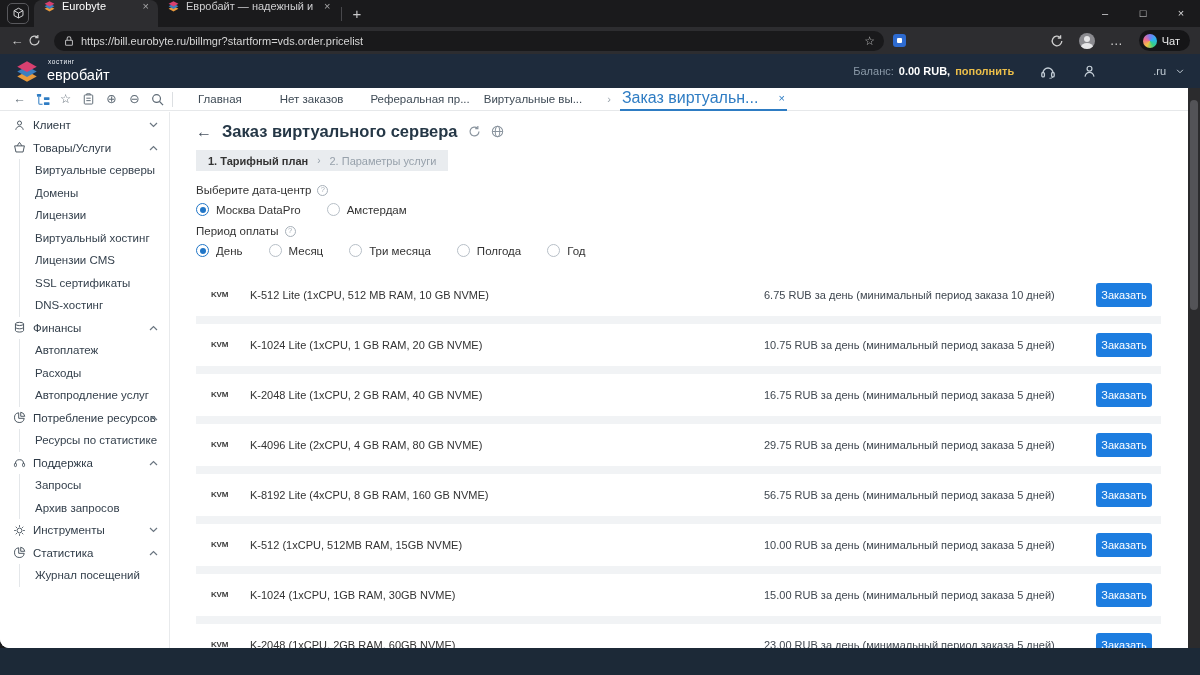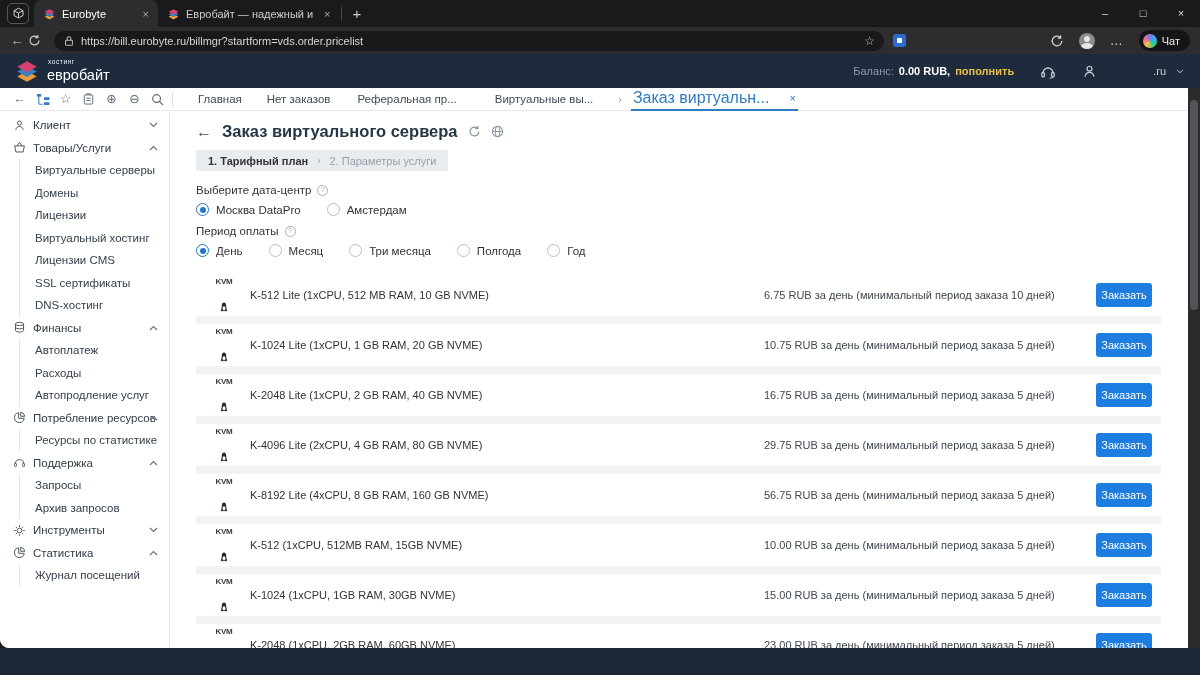--- a/index.html
+++ b/index.html
@@ -3,21 +3,21 @@
 <meta charset="utf-8">
 <style>
 *{margin:0;padding:0;box-sizing:border-box}
 html,body{width:1200px;height:675px;overflow:hidden}
 body{font-family:"Liberation Sans","DejaVu Sans",sans-serif;background:#1a1a1c;position:relative;-webkit-font-smoothing:antialiased}
 svg{display:block}
 
 
 .tabstrip{position:absolute;left:0;top:0;width:100%;height:27px;background:#1a1a1c;display:flex;align-items:center}
 .wsbtn{width:22px;height:21px;margin:0 5px 0 7px;border:1px solid #58585c;border-radius:5px;display:flex;align-items:center;justify-content:center;color:#d5d5d7;flex:none}
-.btab{height:27px;display:flex;align-items:center;gap:6px;padding:12px 9px;color:#cfcfd1;font-size:11px;flex:none}
+.btab{height:27px;display:flex;gap:6px;padding:0 9px;color:#cfcfd1;font-size:11px;flex:none}
 .btab.active{background:#2d2d30;border-radius:8px 8px 0 0;color:#fff;width:124px}
 .btab .ttl{white-space:nowrap;overflow:hidden;flex:1}
 .btab.t2 .ttl{max-width:128px}
 .tclose{color:#a8a8aa;font-size:11px;margin-left:4px}
 .tabdiv{width:1px;height:14px;background:#48484c;margin-left:2px}
 .newtab{color:#c9c9cb;font-size:15px;margin-left:10px;line-height:27px}
 .winctl{position:absolute;right:0;top:0;height:27px;display:flex}
 .winctl span{width:38px;text-align:center;line-height:26px;color:#dadadc;font-size:11px}
 
 .urlrow{position:absolute;left:0;top:27px;width:100%;height:27px;background:#2d2d30;display:flex;align-items:center;color:#c9c9cb;padding-left:6px}
@@ -46,21 +46,21 @@
 .topup{color:#ecbf4a;font-weight:bold}
 .hdic{margin-left:26px;color:#c3cdd6}
 .lang{margin-left:56px;margin-right:16px;display:flex;align-items:center;gap:10px;font-size:11px;color:#c3cdd6}
 
 
 .app{position:absolute;left:0;top:88px;width:100%;height:560px;background:#fff;border-radius:0 0 9px 9px;overflow:hidden}
 .appbar{position:absolute;left:0;top:0;width:100%;height:23px;border-bottom:1px solid #e6e8ea;display:flex;align-items:center;background:#fff;padding-left:8px}
 .tbi{width:23px;display:flex;justify-content:center;color:#5f6b76;font-size:12.5px;line-height:22px}
 .vdiv{width:1px;height:15px;background:#dcdfe2;margin:0 3px}
 .ptab{font-size:11.5px;color:#3e4a55;white-space:nowrap}
-.m1{margin-left:22px}.m2{margin-left:25px}.m3{margin-left:27px}.m4{margin-left:38px}
+.m1{margin-left:22px}.m2{margin-left:38px}.m3{margin-left:27px}.m4{margin-left:14px}
 .tchev{color:#98a2ab;font-size:11px;margin-left:25px}
 .atab{display:flex;align-items:center;gap:20px;color:#2e7cc3;border-bottom:2px solid #2e7cc3;height:23px;margin-left:9px;padding:0 2px}
 .atab .tclose2{color:#2e7cc3;font-size:11px}
 
 .sidebar{position:absolute;left:0;top:24px;width:170px;height:596px;background:#fff;border-right:1px solid #e8eaec;padding-top:2px}
 .si{position:relative;height:22.5px;display:flex;align-items:center;padding-left:13px;gap:7px;font-size:11.5px;color:#2f3b47}
 .si .chev{position:absolute;right:11px;color:#6b7681;display:flex}
 .sgroup{border-left:1px solid #e4e7ea;margin-left:19px}
 .ss{height:22.5px;display:flex;align-items:center;padding-left:15px;font-size:11.5px;color:#35414d}
 .sfoot{position:absolute;left:13px;bottom:8px;font-size:9.5px;color:#57606a}
@@ -77,21 +77,21 @@
 .flabel{display:flex;align-items:center;gap:6px;margin:13px 0 0 25px;font-size:11.5px;color:#333}
 .flabel.f2{margin-top:9px}
 .info{width:11px;height:11px;border:1px solid #a7b0b9;border-radius:50%;color:#a7b0b9;font-size:7.5px;display:flex;align-items:center;justify-content:center;line-height:1}
 .optrow{display:flex;align-items:center;margin:7px 0 0 25px}
 .radio{display:flex;align-items:center;gap:7px;font-size:11.5px;color:#333;margin-right:26px}
 .rdot{width:13px;height:13px;border:1px solid #b7bfc7;border-radius:50%;background:#fff;position:relative;flex:none}
 .rdot.sel{border-color:#2176c7}
 .rdot.sel::after{content:"";position:absolute;left:2.5px;top:2.5px;width:6px;height:6px;border-radius:50%;background:#2176c7}
 .plans{margin:17px 0 0 25px;width:965px;background:#f1f3f5;display:flex;flex-direction:column;gap:8px}
 .prow{height:42px;background:#fff;position:relative;display:flex;align-items:center;padding-left:15px}
-.kvm{width:26px;display:flex;flex-direction:column;align-items:center;line-height:1;gap:16px}
+.kvm{width:26px;display:flex;flex-direction:row;align-items:center;line-height:1;gap:16px}
 .kvm b{font-size:8px;color:#3b3b3b;letter-spacing:-.2px}
 .pname{margin-left:13px;font-size:11px;color:#333}
 .pprice{position:absolute;left:568px;font-size:11px;color:#3f4750}
 .order{position:absolute;right:9px;top:9px;width:56px;height:24px;background:#1d7de0;border:none;border-radius:3px;color:#fff;font-size:11px;font-family:inherit;cursor:pointer}
 
 .footerbar{position:absolute;left:0;top:648px;width:100%;height:27px;background:#1c2937;z-index:70}
 .scrollbar{position:absolute;right:0;top:88px;width:12px;height:587px;background:#2b2b2d;z-index:60}
 .thumb{position:absolute;left:2px;right:2px;top:12px;height:210px;background:#535357;border-radius:4px}
 </style>
 </head>

